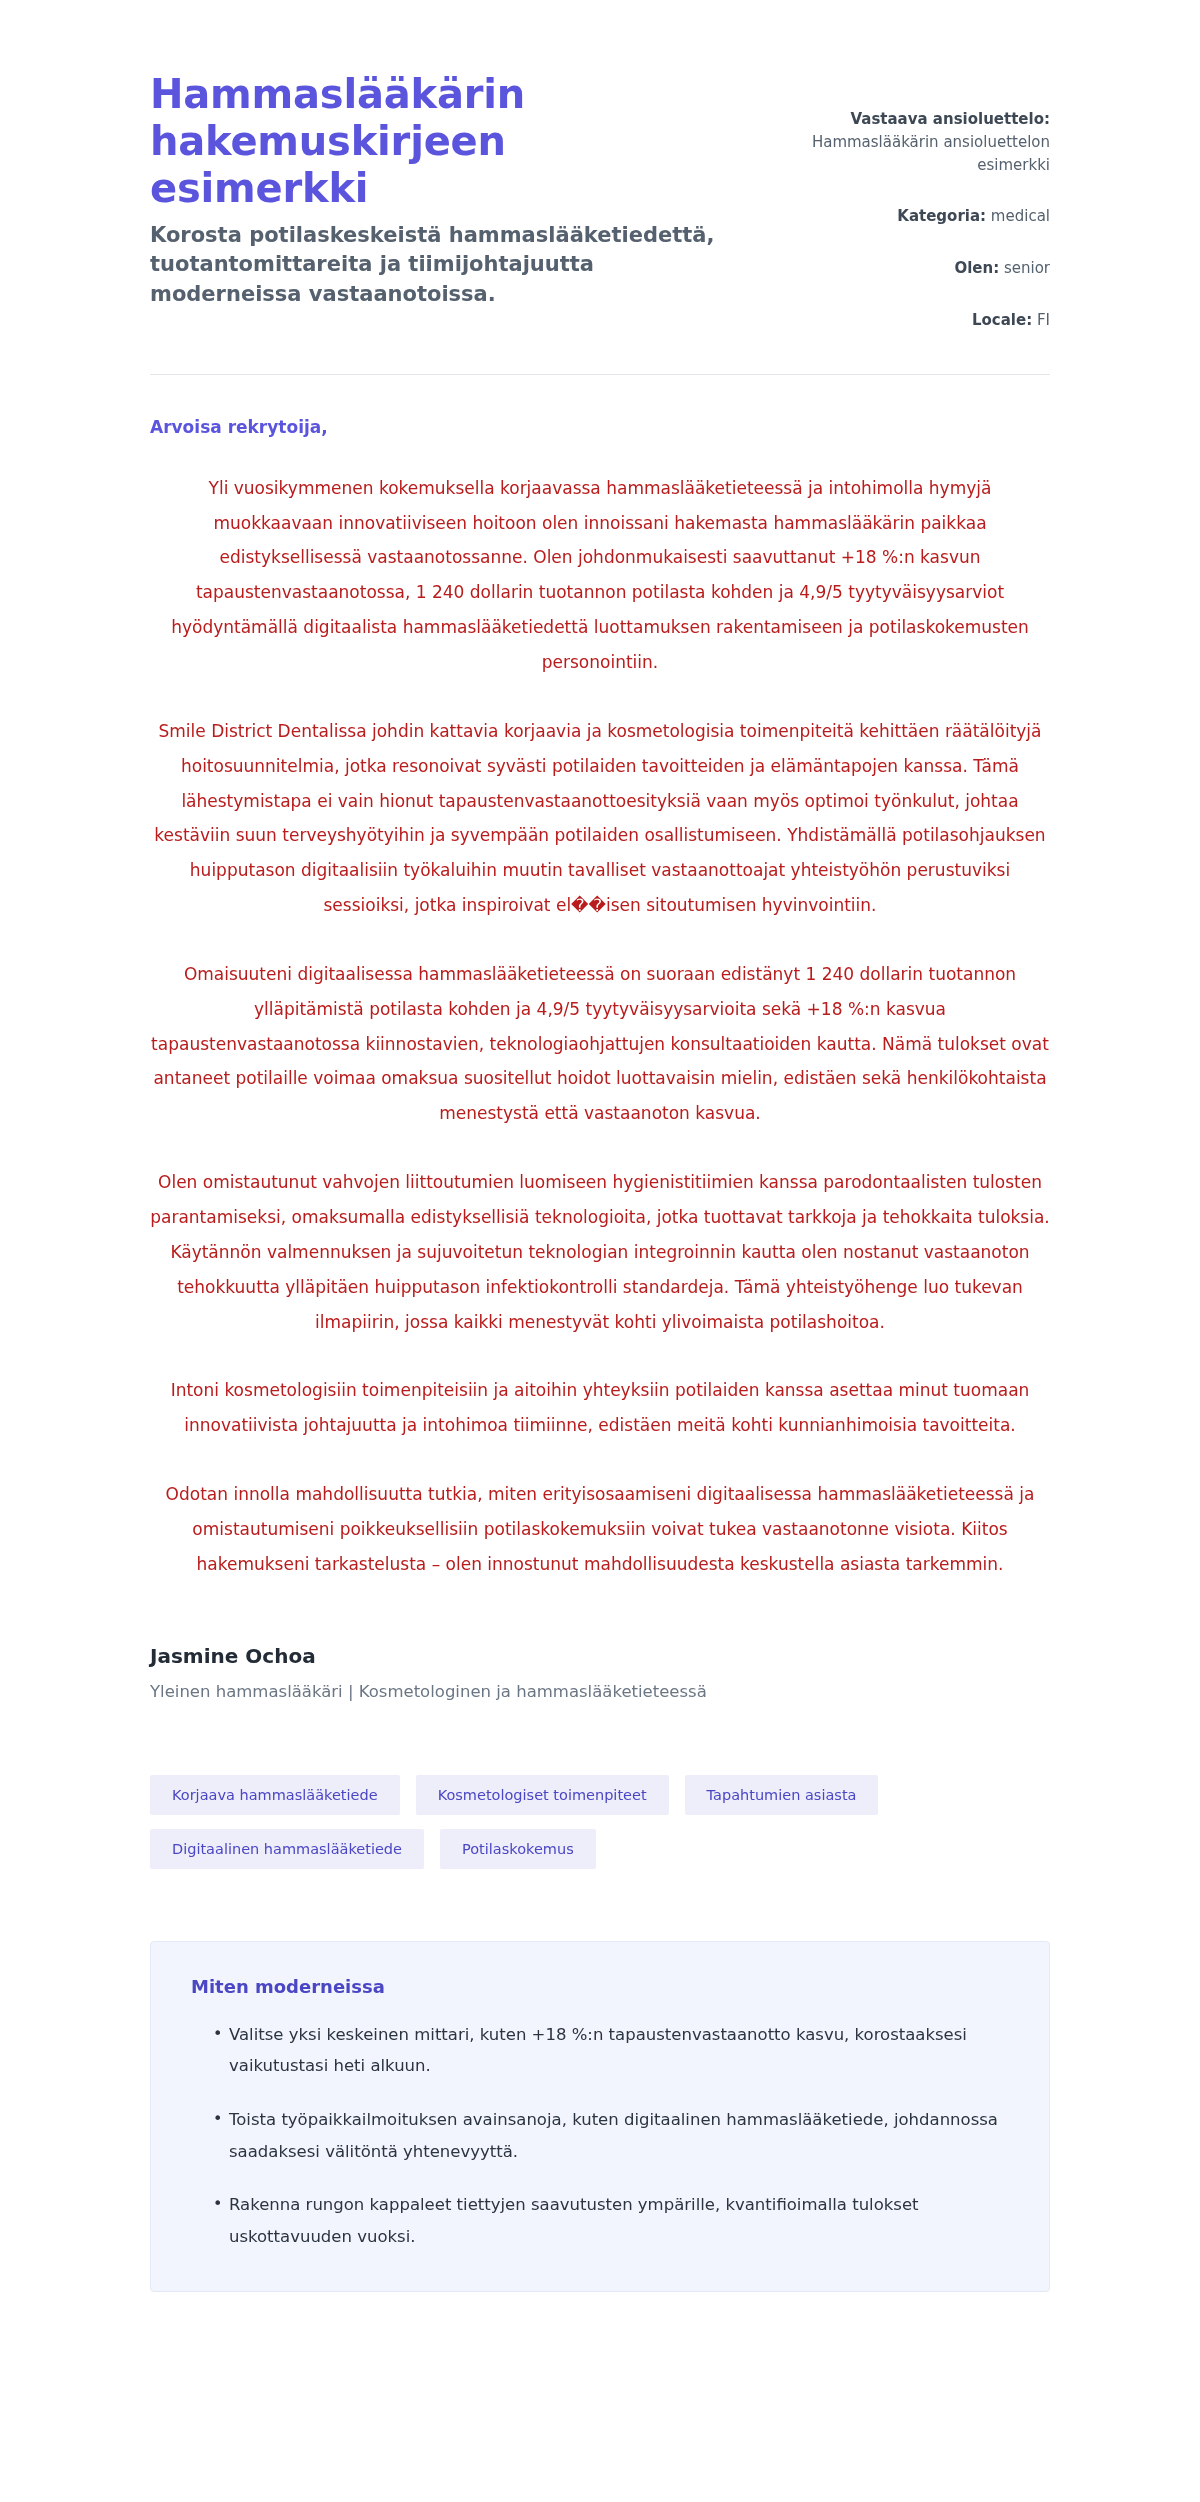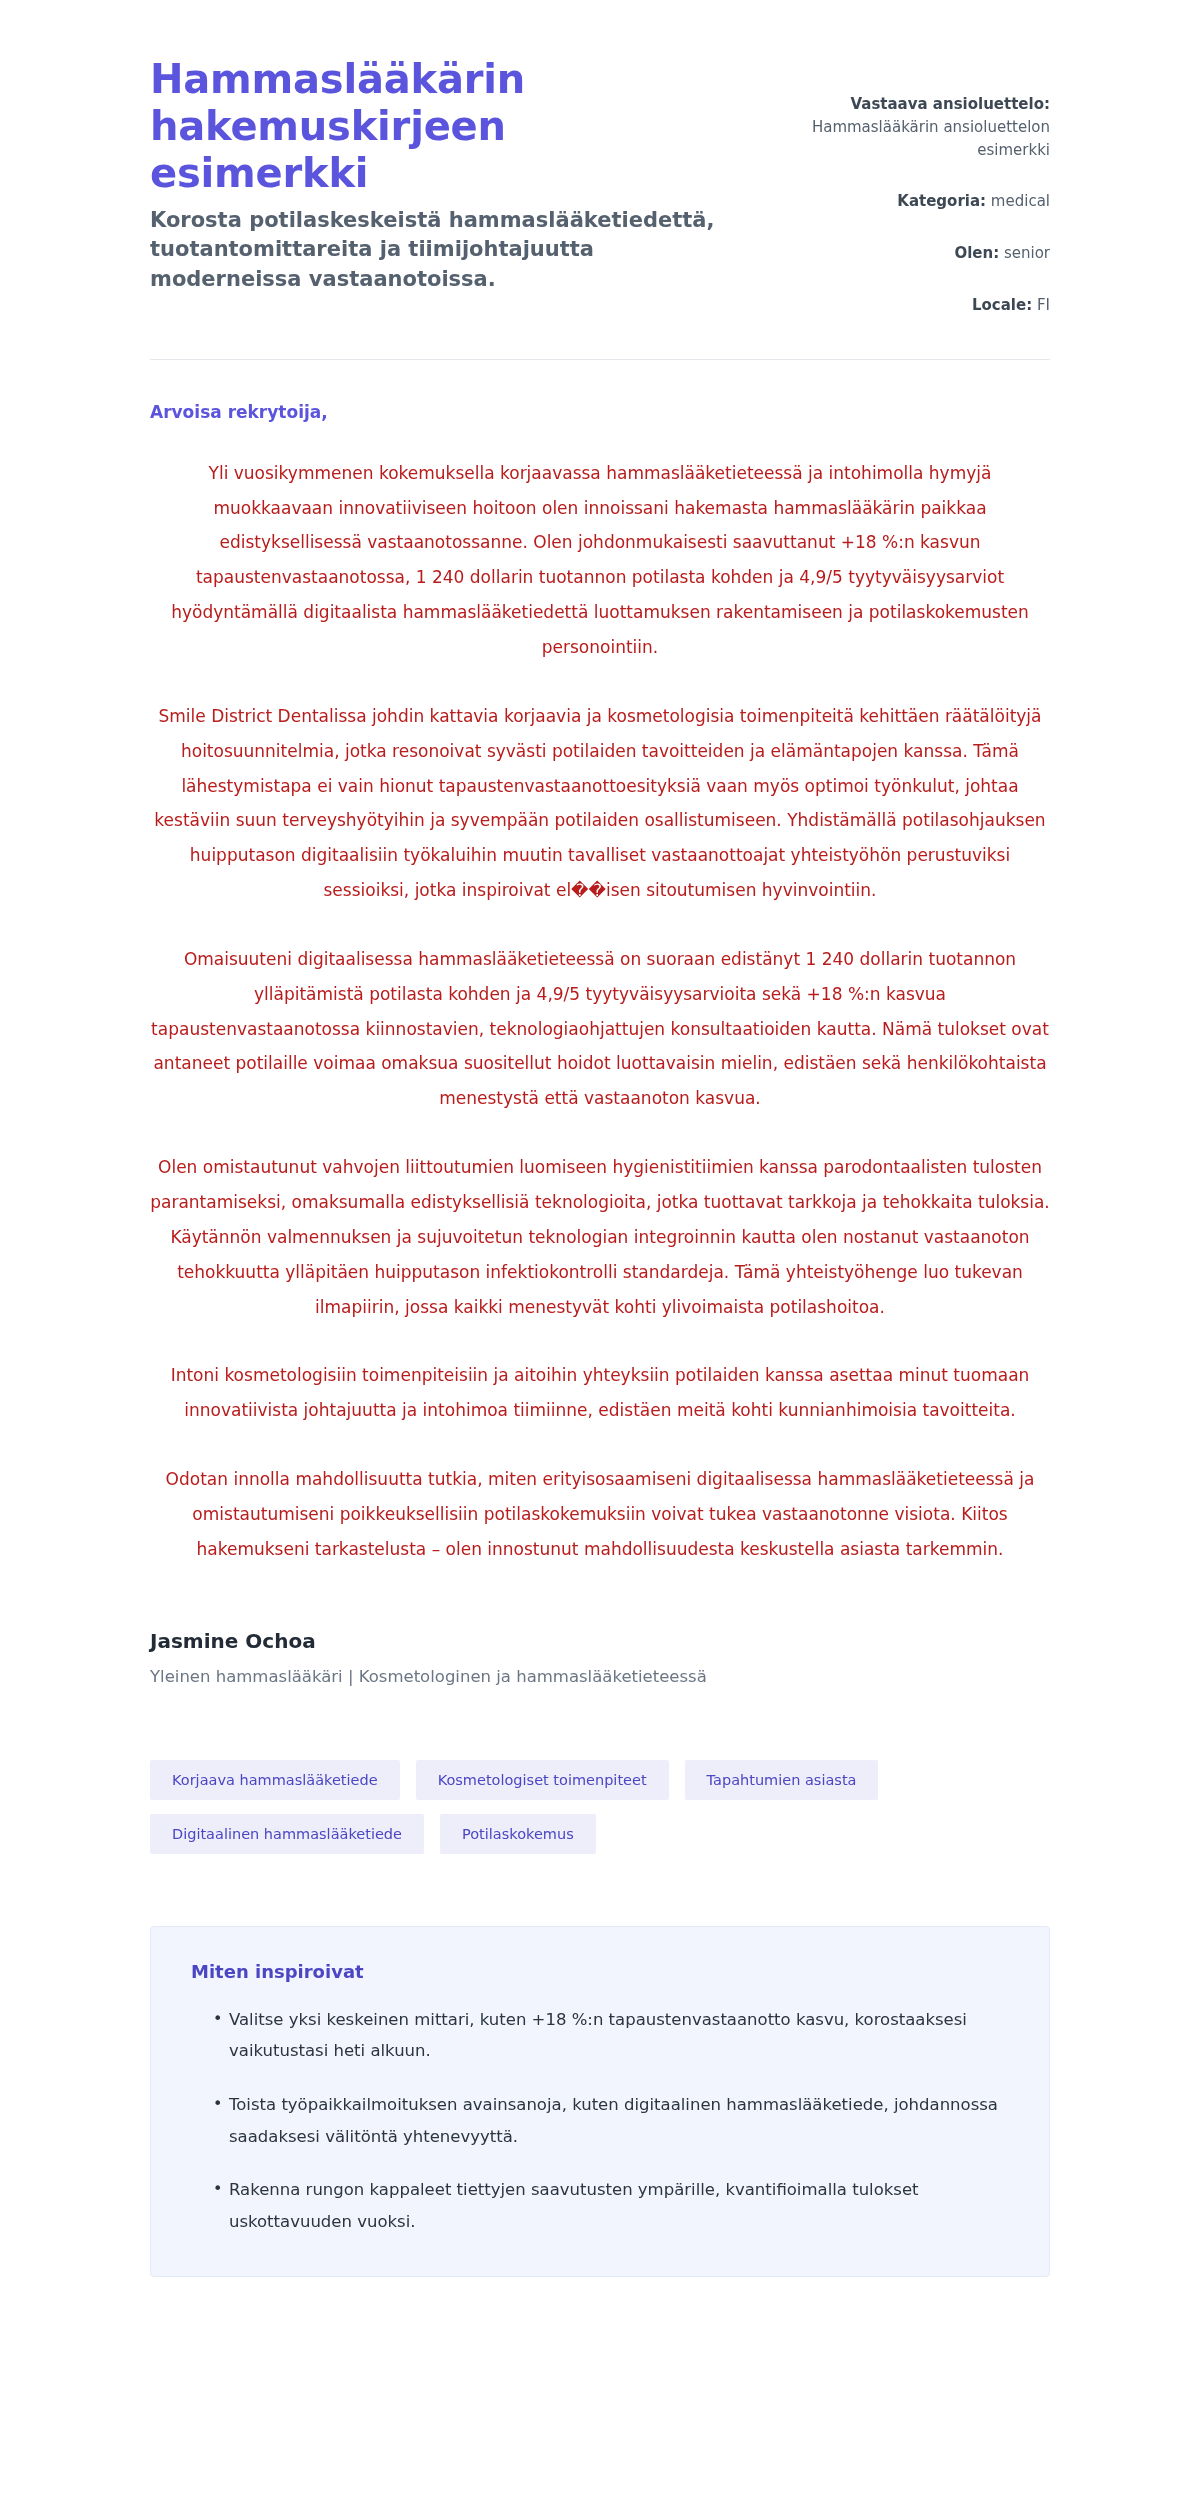--- a/index.html
+++ b/index.html
@@ -12,21 +12,21 @@
   body {
     width: 1200px;
     min-height: 2502px;
     font-family: "DejaVu Sans", "Liberation Sans", sans-serif;
     color: #2b3440;
     -webkit-font-smoothing: antialiased;
   }
   .page {
     width: 1108px;
     margin: 0 auto;
-    padding: 0 104px;
+    padding: 15px 104px;
   }
 
   
   .header {
     display: flex;
     align-items: flex-start;
     justify-content: space-between;
     padding-top: 56px;
     gap: 40px;
   }
@@ -219,21 +219,21 @@
 
   <div class="tags">
     <span class="tag">Korjaava hammaslääketiede</span>
     <span class="tag">Kosmetologiset toimenpiteet</span>
     <span class="tag">Tapahtumien asiasta</span>
     <span class="tag">Digitaalinen hammaslääketiede</span>
     <span class="tag">Potilaskokemus</span>
   </div>
 
   <section class="callout">
-    <h2 class="callout-title">Miten inspiroivat</h2>
+    <h2 class="callout-title">Miten moderneissa</h2>
     <ul>
       <li>Valitse yksi keskeinen mittari, kuten +18 %:n tapaustenvastaanotto kasvu, korostaaksesi vaikutustasi heti alkuun.</li>
       <li>Toista työpaikkailmoituksen avainsanoja, kuten digitaalinen hammaslääketiede, johdannossa saadaksesi välitöntä yhtenevyyttä.</li>
       <li>Rakenna rungon kappaleet tiettyjen saavutusten ympärille, kvantifioimalla tulokset uskottavuuden vuoksi.</li>
     </ul>
   </section>
 
 </div>
 
 </body></html>

